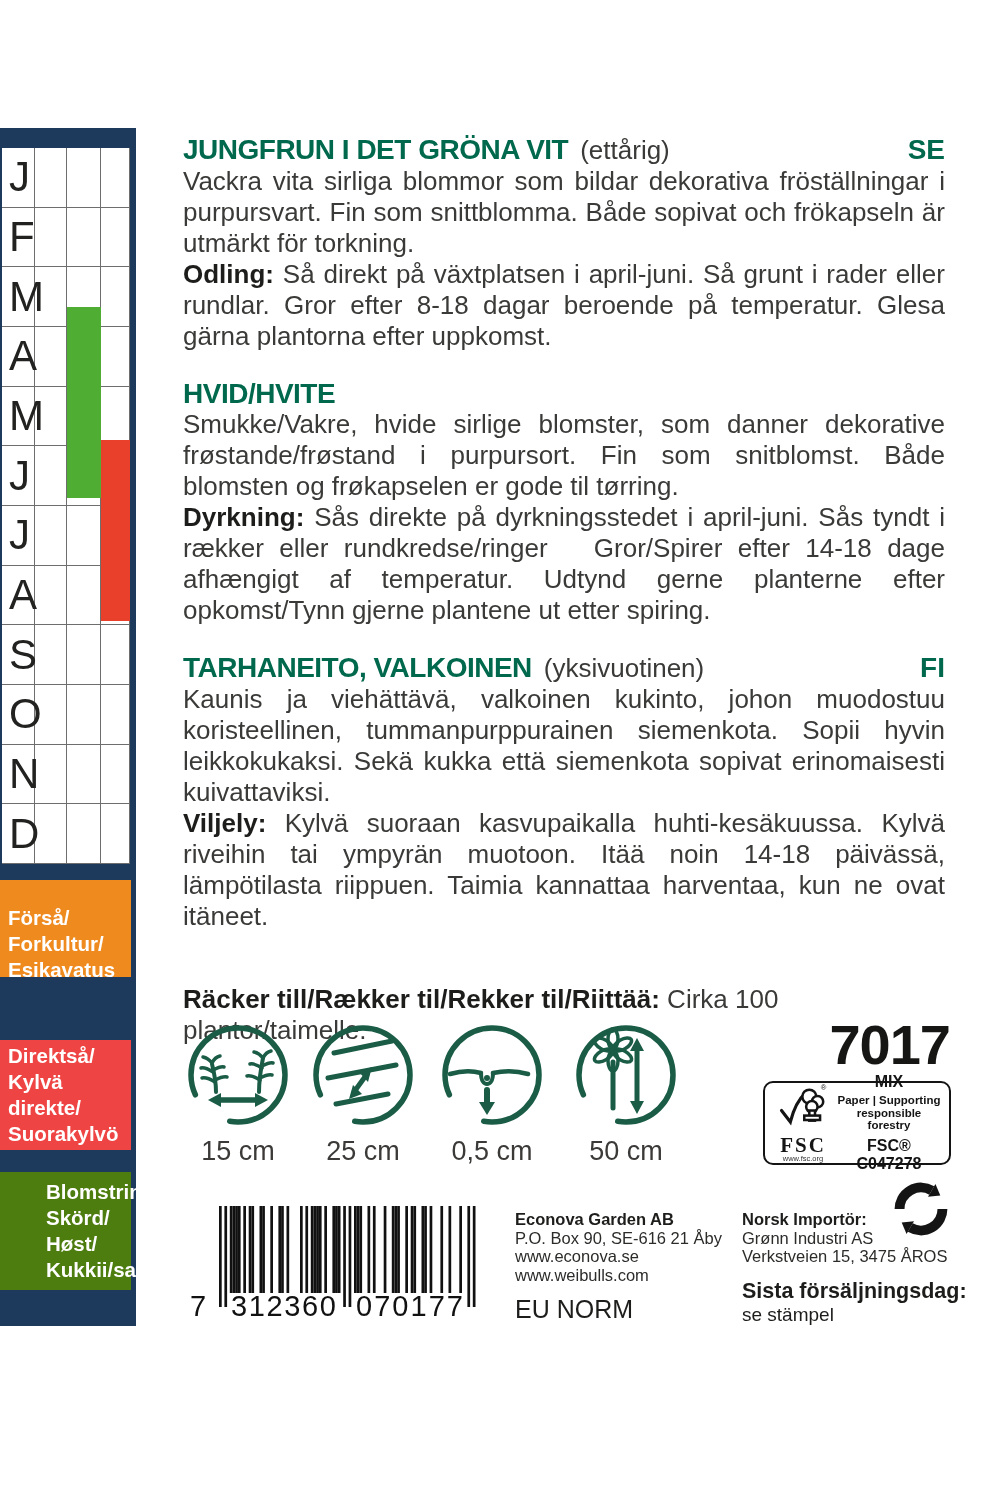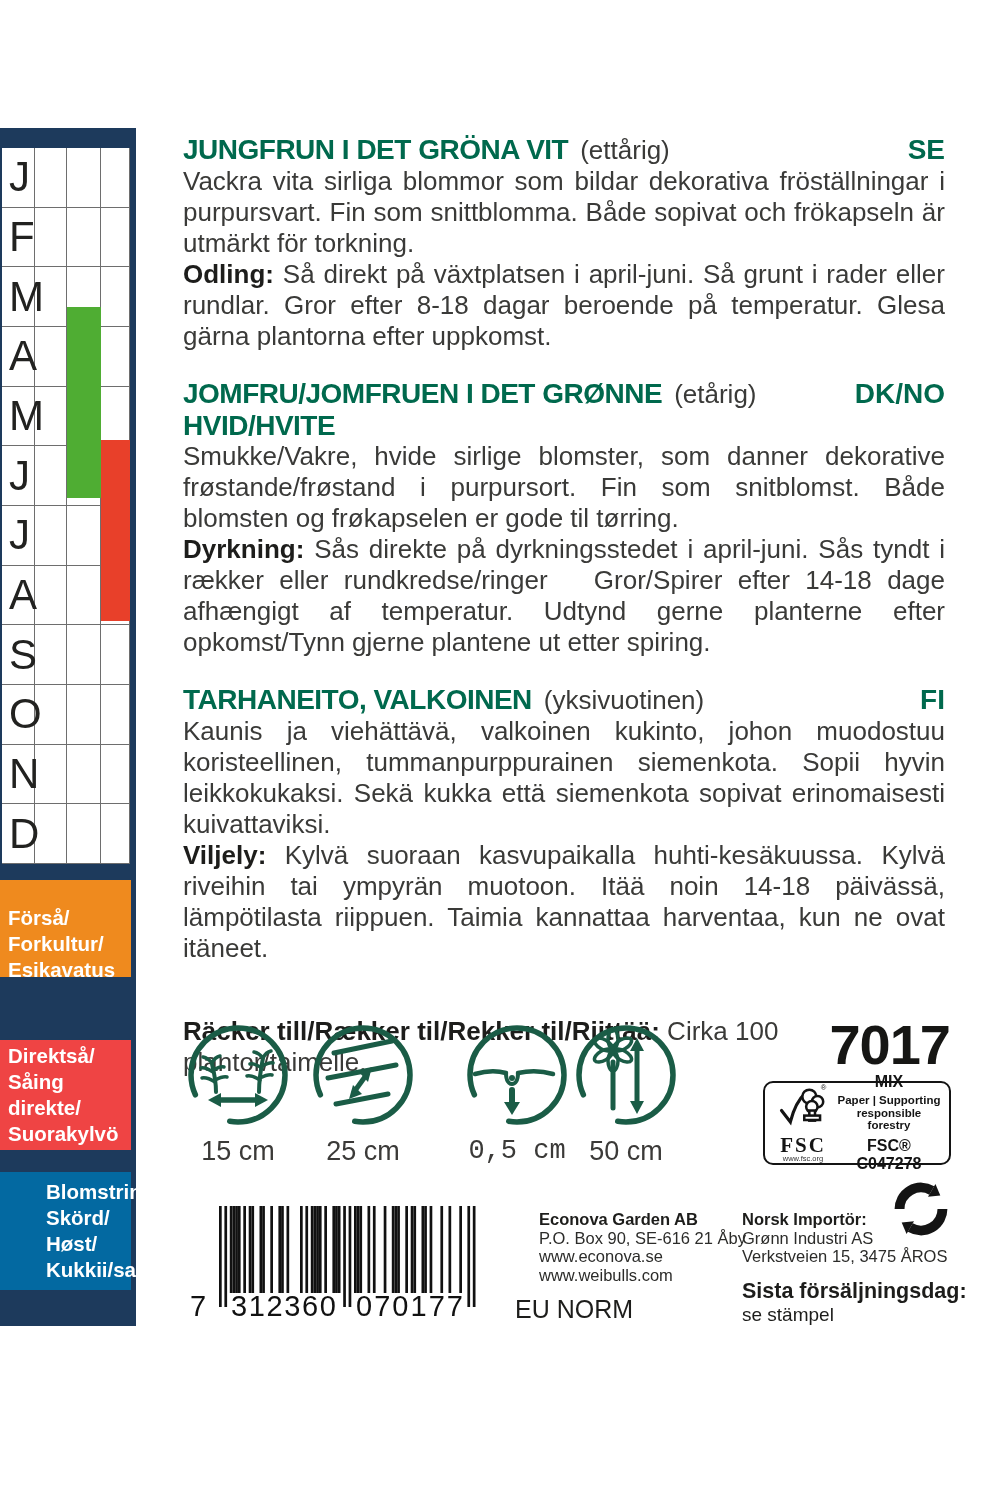--- a/index.html
+++ b/index.html
@@ -56,21 +56,21 @@
   .fsc-sub{font-size:11.5px;line-height:12.5px;margin-top:4px;}
   .fsc-cert{font-size:16px;margin-top:5px;}
   .green-dot{position:absolute;left:888px;top:1176px;width:66px;height:66px;}
 
   
   .barcode-svg{position:absolute;left:219px;top:1206px;}
   .bc-digit{position:absolute;font-size:29px;color:#111;top:1290px;}
   .bc-first{left:190px;}
   .bc-g1{left:231px;width:105px;display:flex;justify-content:space-between;}
   .bc-g2{left:356px;width:107px;display:flex;justify-content:space-between;}
-  .addr{position:absolute;left:539px;top:1210px;font-size:16.5px;line-height:18.5px;color:#2c2c2a;}
+  .addr{position:absolute;left:515px;top:1210px;font-size:16.5px;line-height:18.5px;color:#2c2c2a;}
   .addr .co{font-weight:bold;color:#1d1d1b;}
   .eu-norm{position:absolute;left:515px;top:1295px;font-size:25px;color:#1d1d1b;}
   .importer{position:absolute;left:742px;top:1210px;font-size:16.5px;line-height:18.5px;color:#2c2c2a;}
   .importer .lbl{font-weight:bold;color:#1d1d1b;}
   .lastsale{position:absolute;left:742px;top:1278px;color:#1d1d1b;}
   .lastsale .lbl{font-weight:bold;font-size:21.5px;line-height:26px;}
   .lastsale .val{font-size:19px;}
 </style>
 </head>
 <body>
@@ -130,49 +130,44 @@
         <div class="cal-bar" style="left: 65px; width: 34px; top: 159.31px; height: 190.933px; background: rgb(79, 173, 51);"></div>
         <div class="cal-bar" style="left: 99px; width: 29px; top: 292.367px; height: 180.79px; background: rgb(232, 64, 42);"></div>
       </div>
     <div class="legend-box legend-orange" style="background: rgb(239, 138, 30);">
       <div>Förså/</div>
       <div>Forkultur/</div>
       <div>Esikavatus</div>
     </div>
     <div class="legend-box legend-green" style="background: #ef4444;">
       <div>Direktså/</div>
-      <div>Såing</div>
+      <div>Kylvä</div>
       <div>direkte/</div>
       <div>Suorakylvö</div>
     </div>
-    <div class="legend-box legend-red" style="background: #0369a1; padding-left: 46px;">
+    <div class="legend-box legend-red" style="background: #4d7c0f; padding-left: 46px;">
       <div>Blomstring/</div>
       <div>Skörd/</div>
       <div>Høst/</div>
       <div>Kukkii/sato</div>
     </div>
   </aside>
 
   <main class="content">
     <section class="sec">
       <div class="head-row">
         <span class="head-title">JUNGFRUN I DET GRÖNA VIT</span>
         <span class="head-annual">(ettårig)</span>
         <span class="head-lang">SE</span>
       </div>
       <p class="para">Vackra vita sirliga blommor som bildar dekorativa fröställningar i purpursvart. Fin som snittblomma. Både sopivat och frökapseln är utmärkt för torkning.</p>
       <p class="para"><b>Odling:</b> <span>Så direkt på växtplatsen i april-juni. Så grunt i rader eller rundlar. Gror efter 8-18 dagar beroende på temperatur. Glesa gärna plantorna efter uppkomst.</span></p>
     </section>
 
     <section class="sec sec-dk">
-      <div class="head-row">
-        <span class="head-title">JOMFRU/JOMFRUEN I DET GRØNNE</span>
-        <span class="head-annual">(etårig)</span>
-        <span class="head-lang">DK/NO</span>
-      </div>
       <div class="head-title">HVID/HVITE</div>
       <p class="para">Smukke/Vakre, hvide sirlige blomster, som danner dekorative frøstande/frøstand i purpursort. Fin som snitblomst. Både blomsten og frøkapselen er gode til tørring.</p>
       <p class="para"><b>Dyrkning:</b> <span>Sås direkte på dyrkningsstedet i april-juni. Sås tyndt i rækker eller rundkredse/ringer&nbsp;&nbsp; Gror/Spirer efter 14-18 dage afhængigt af temperatur. Udtynd gerne planterne efter opkomst/Tynn gjerne plantene ut etter spiring.</span></p>
     </section>
 
     <section class="sec sec-fi">
       <div class="head-row">
         <span class="head-title">TARHANEITO, VALKOINEN</span>
         <span class="head-annual">(yksivuotinen)</span>
         <span class="head-lang">FI</span>
@@ -204,21 +199,21 @@
       <path d="M26,33 L84,21" stroke-width="5"></path>
       <path d="M20,58 L88,45" stroke-width="5"></path>
       <path d="M28,84 L80,74" stroke-width="5"></path>
       <path d="M46,72 L59,54" stroke-width="5"></path>
       <polygon points="64,47 51,52 60,62" fill="#1a5c46" stroke="none"></polygon>
       <polygon points="41,79 45,65 54,74" fill="#1a5c46" stroke="none"></polygon>
     </svg>
     <div class="icon-label">25 cm</div>
   </div>
 
-  <div class="icon-group" style="left:462px;top:1020px;font-family:Liberation Mono, monospace;">
+  <div class="icon-group" style="left:437px;top:1020px;">
     <svg class="icon-svg" width="110" height="110" viewBox="0 0 110 110" fill="none" stroke="#1a5c46" stroke-linecap="round">
       <circle cx="55" cy="55" r="47" stroke-width="5.5" stroke-dasharray="82 45 168 0"></circle>
       <path d="M13,54 Q30,49 44,53" stroke-width="4.5"></path>
       <path d="M44,53 c0,8 3,11 6,11 c3,0 6,-3 6,-11" stroke-width="4"></path>
       <path d="M56,53 Q74,49 91,54" stroke-width="4.5"></path>
       <circle cx="50" cy="58" r="3" fill="#1a5c46" stroke="none"></circle>
       <path d="M50,70 L50,84" stroke-width="6"></path>
       <polygon points="50,95 42,82 58,82" fill="#1a5c46" stroke="none"></polygon>
     </svg>
     <div class="icon-label">0,5 cm</div>

